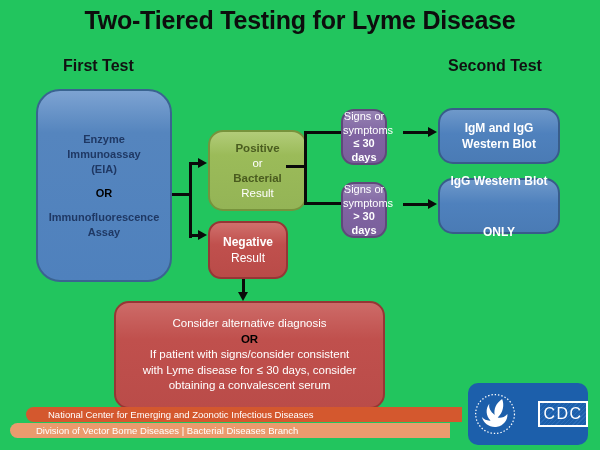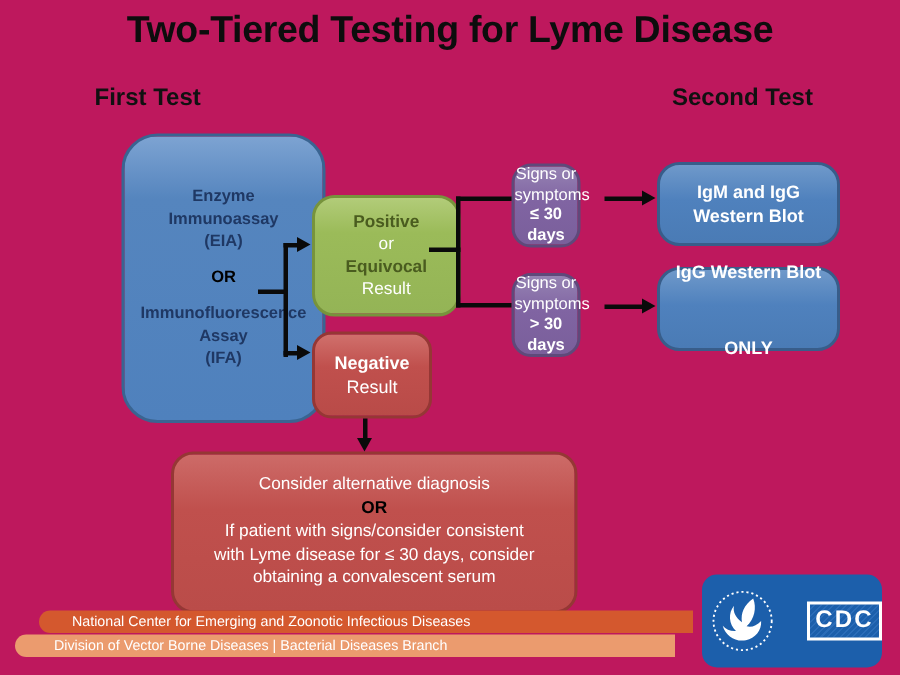--- a/index.html
+++ b/index.html
@@ -1,32 +1,32 @@
 <!DOCTYPE html>
 <html><head>
 <meta charset="utf-8">
 <style>
   html,body{margin:0;padding:0;background:#fff;}
   #slide{
-    position:relative;width:600px;height:450px;background:#be185d;overflow:hidden;
+    position:relative;width:600px;height:450px;background:#22c55e;overflow:hidden;
     font-family:"Liberation Sans","DejaVu Sans",sans-serif;
   }
   .abs{position:absolute;}
   #title{
     top:6px;left:0;width:600px;text-align:center;
     font-size:25px;font-weight:bold;color:#0d0d0d;letter-spacing:-0.2px;
   }
   .col-label{font-size:16px;font-weight:bold;color:#111;}
   
   .node{box-sizing:border-box;text-align:center;display:flex;flex-direction:column;justify-content:center;}
   #eia-box{
     left:36px;top:89px;width:136px;height:193px;border-radius:24px;
     background:linear-gradient(180deg,#7da3d2 0%,#5585be 22%,#4f81bd 100%);
     border:2.5px solid #3a6491;
-    font-size:11px;font-weight:bold;color:#1f3864;line-height:15px;margin-left:45px;
+    font-size:11px;font-weight:bold;color:#1f3864;line-height:15px;
   }
   #eia-box .or-word{color:#000;margin:9px 0;}
   #green-box{
     left:208px;top:130px;width:99px;height:81px;border-radius:15px;
     background:linear-gradient(180deg,#b2cc79 0%,#9bbb59 30%,#94b456 100%);
     border:2.5px solid #77933c;
     font-size:11.5px;line-height:15px;color:#fff;
   }
   #green-box .strong{font-weight:bold;color:#4a5c1f;}
   #negative-box{
@@ -72,48 +72,47 @@
   #footer-bar-2{left:10px;top:423px;width:440px;background:#eb9b6e;border-radius:8px 0 0 8px;padding-left:26px;}
   
   #cdc-logo{
     left:468px;top:383px;width:120px;height:62px;border-radius:10px;
     background:#1c5fab;display:flex;align-items:center;
   }
   #hhs-seal{margin-left:5px;width:50px;height:50px;}
   #cdc-text-box{
     margin-left:21px;width:52px;height:22px;border:2px solid #fff;
     display:flex;align-items:center;justify-content:center;
-    color:#fff;font-weight:bold;font-size:16px;letter-spacing:1.5px;
+    color:#fff;font-weight:normal;font-size:16px;letter-spacing:1.5px;
     background:repeating-linear-gradient(135deg,#1c5fab 0 2px,#2a6cb8 2px 3px);
   }
 </style>
 </head>
 <body>
 
 <div id="slide">
 
   <div class="abs" id="title">Two-Tiered Testing for Lyme Disease</div>
 
   <div class="abs col-label" style="left:63px;top:57px;">First Test</div>
   <div class="abs col-label" style="left:448px;top:57px;">Second Test</div>
 
   <div class="abs node" id="eia-box">
     <span>Enzyme</span>
     <span>Immunoassay</span>
     <span>(EIA)</span>
     <span class="or-word">OR</span>
     <span>Immunofluorescence</span>
     <span>Assay</span>
-    <span>(IFA)</span>
   </div>
 
   <div class="abs node" id="green-box">
     <span class="strong">Positive</span>
     <span>or</span>
-    <span class="strong">Equivocal</span>
+    <span class="strong">Bacterial</span>
     <span>Result</span>
   </div>
 
   <div class="abs node" id="negative-box">
     <span class="strong">Negative</span>
     <span>Result</span>
   </div>
 
   <div class="abs node purple-box" id="purple-box-1">
     <span>Signs or</span>

